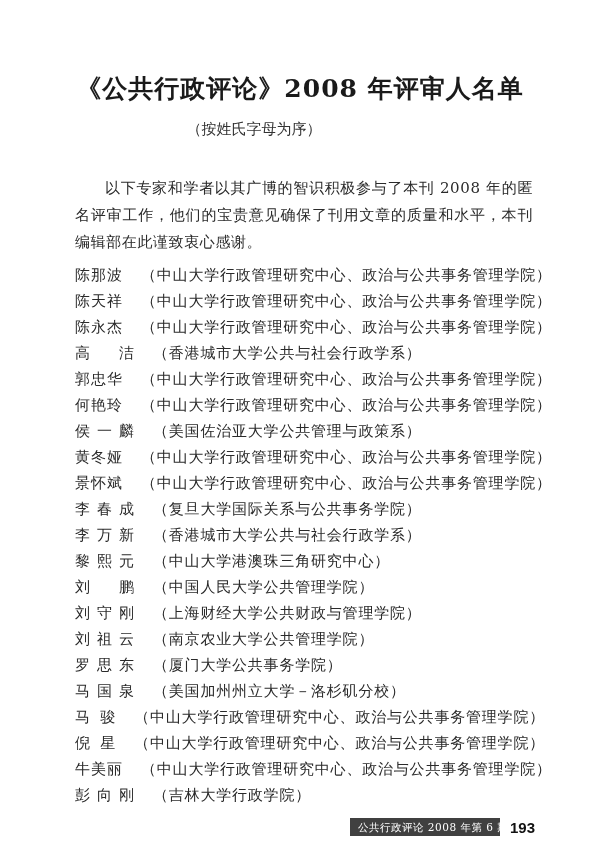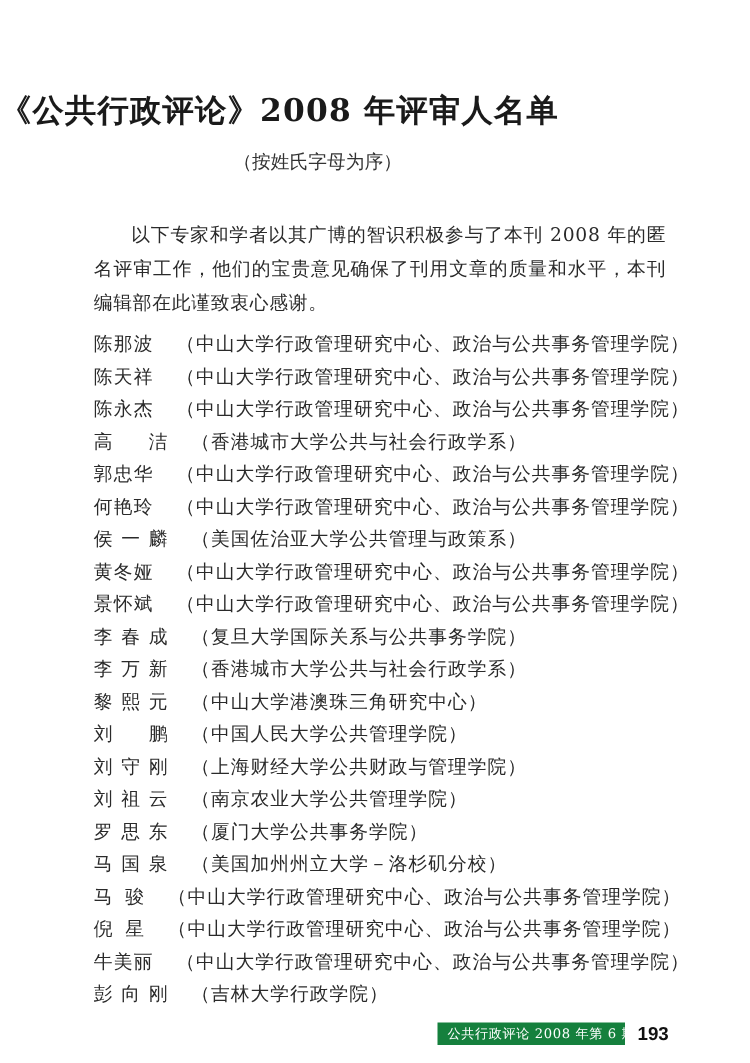--- a/index.html
+++ b/index.html
@@ -13,21 +13,21 @@
       position: relative;
       overflow: hidden;
       color: #2a2a2a;
       font-family: "DejaVu Serif", "Liberation Serif", serif;
     }
     .title {
       position: absolute;
       top: 72px;
       left: 0;
       width: 600px;
-      text-align: left;
+      text-align: center;
       font-size: 25px;
       font-weight: bold;
       letter-spacing: 1px;
       color: #1a1a1a;
     }
     .subtitle {
       position: absolute;
       top: 120px;
       left: 0;
       width: 508px;
@@ -79,21 +79,21 @@
     }
     .footer {
       position: absolute;
       top: 818px;
       left: 350px;
       height: 18px;
       display: flex;
       align-items: center;
     }
     .footer-bar {
-      background: #15803d;
+      background: #404040;
       color: #ffffff;
       font-size: 10.5px;
       height: 18px;
       line-height: 18px;
       padding: 0 8px;
       width: 134px;
       letter-spacing: 0.5px;
       white-space: nowrap;
     }
     .page-num {

